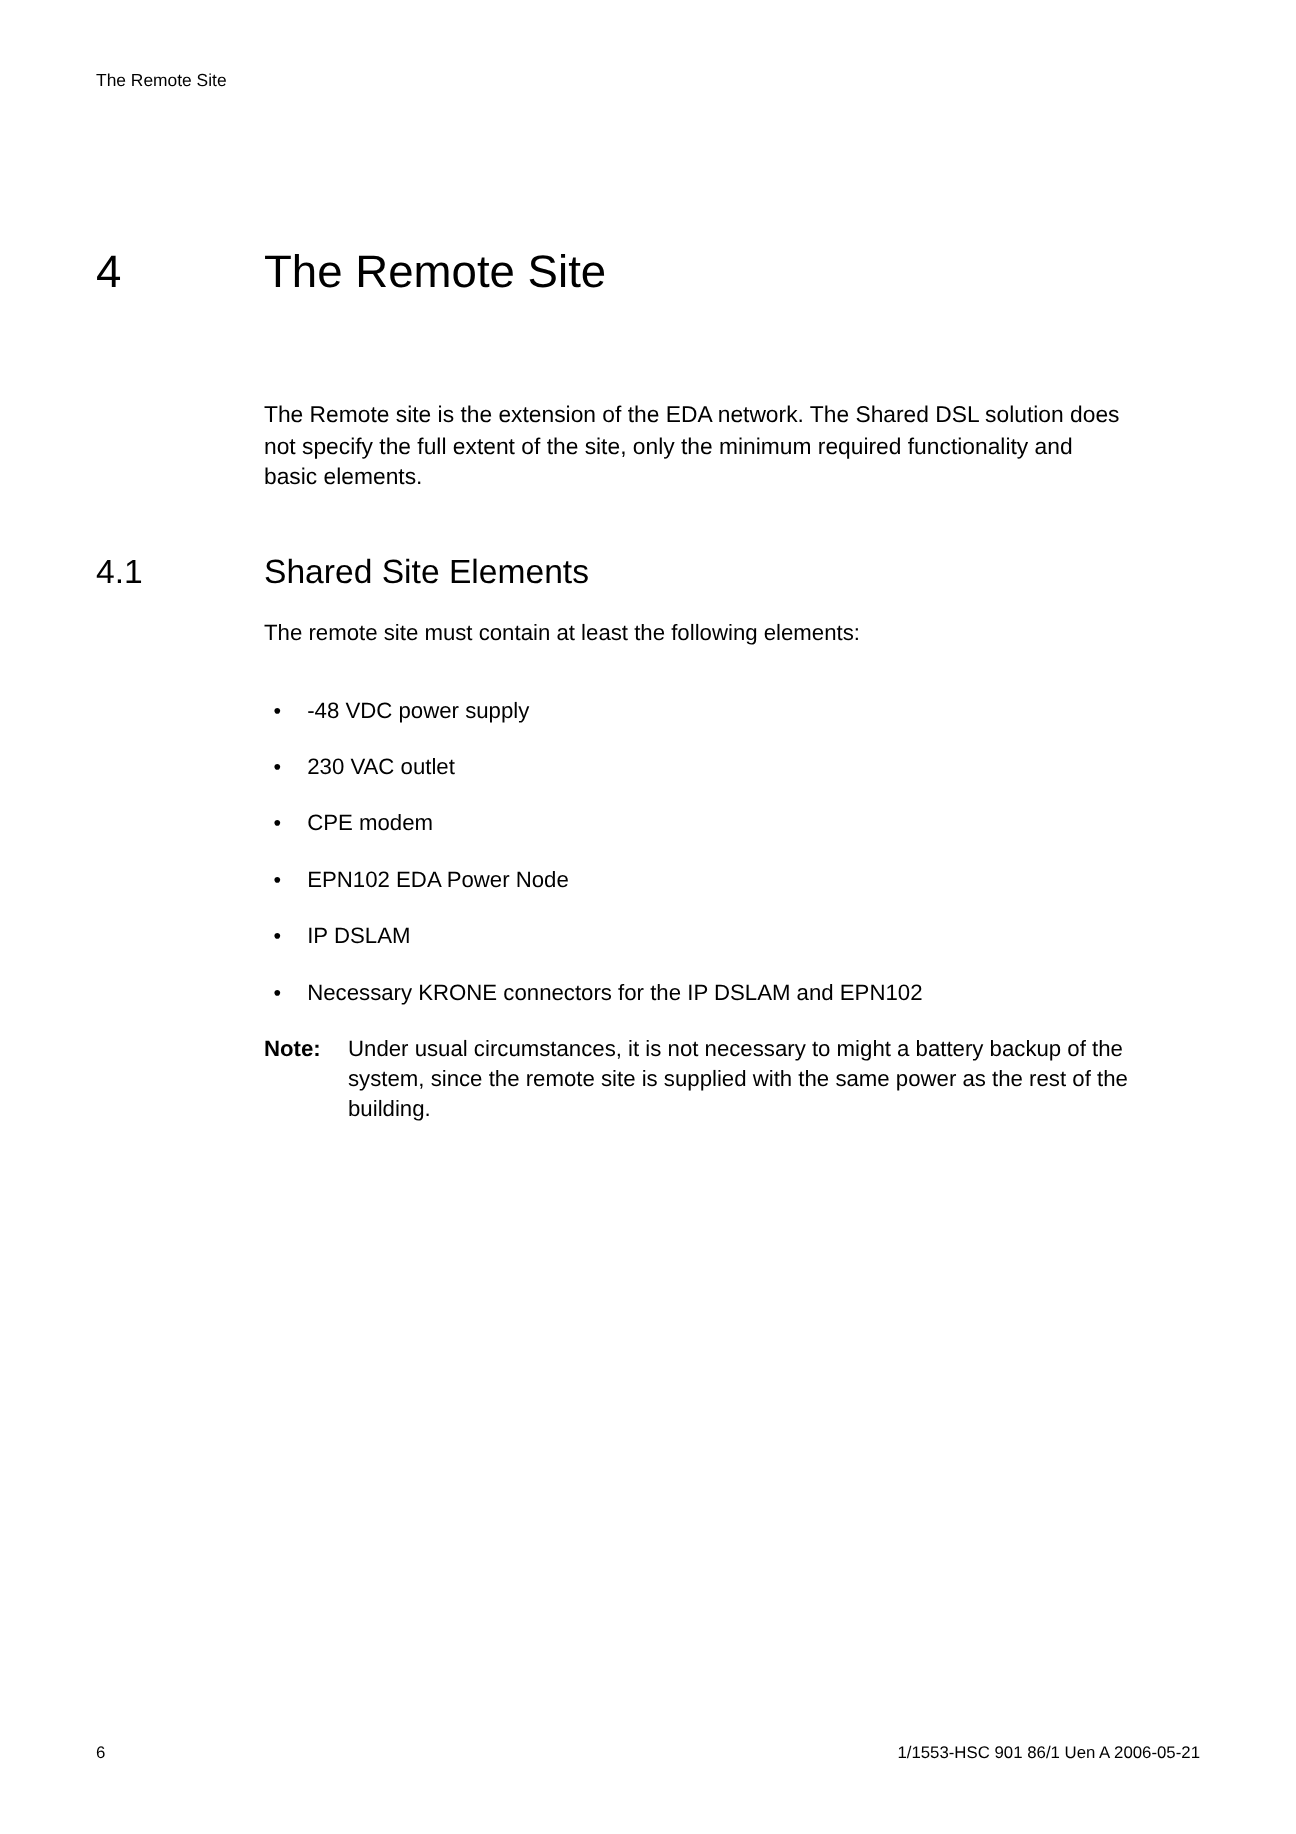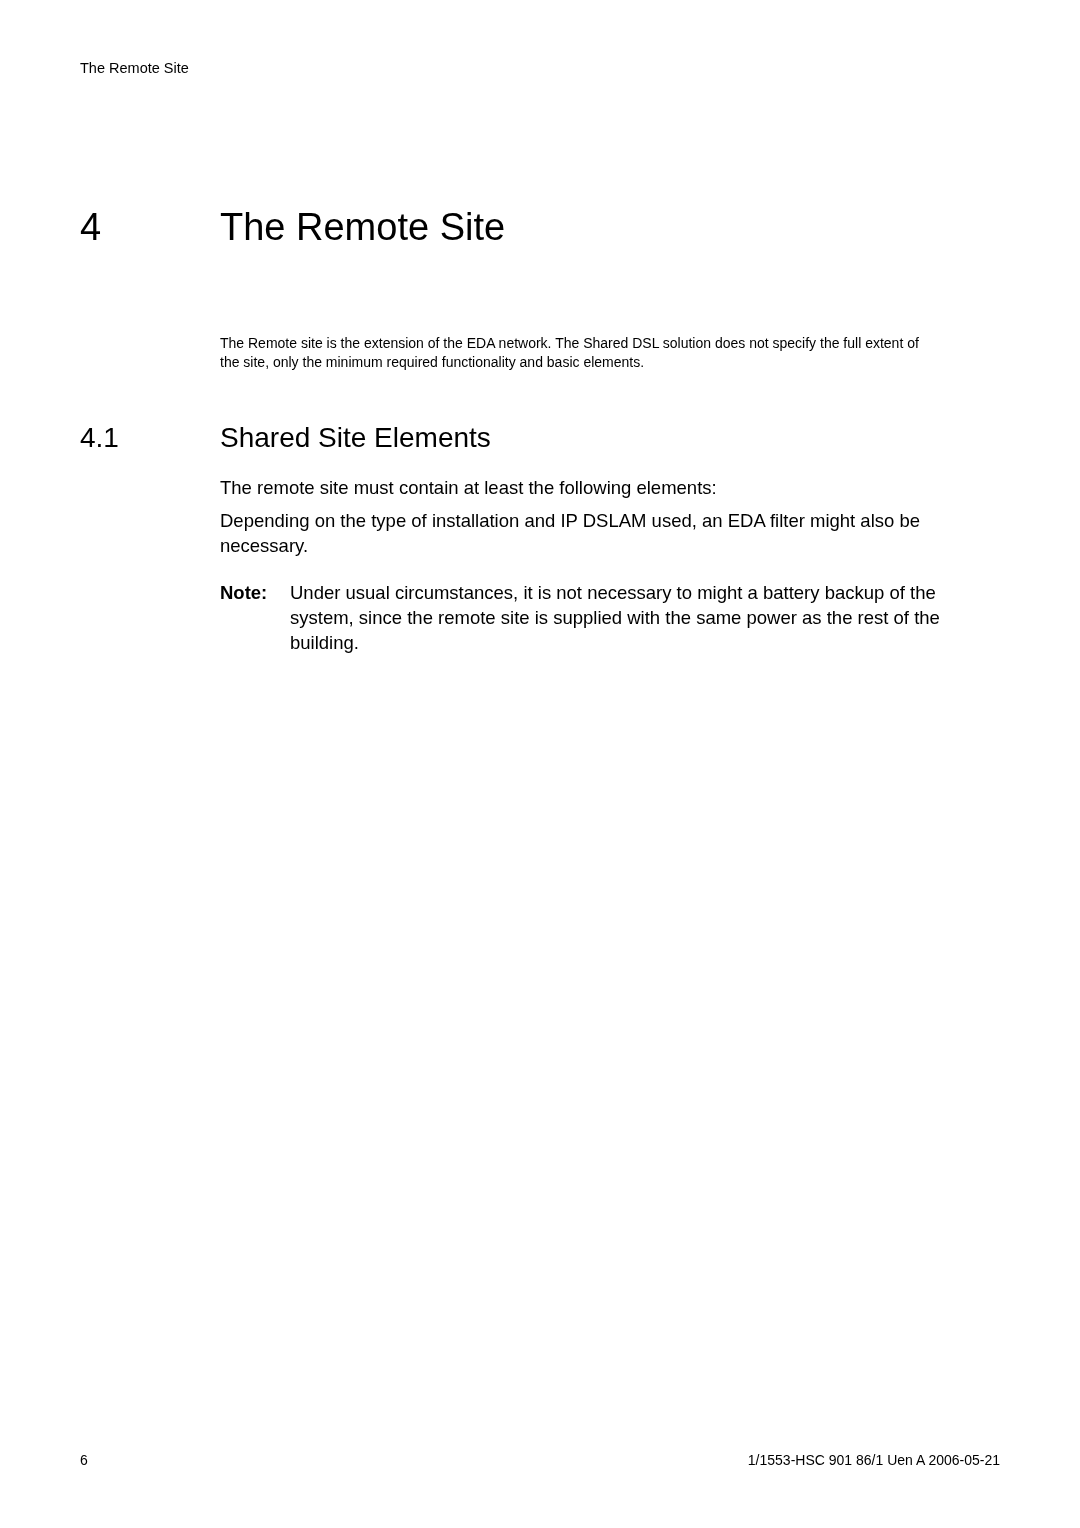--- a/index.html
+++ b/index.html
@@ -34,21 +34,21 @@
     }
     .chapter-title {
       font-size: 38px;
       font-weight: normal;
     }
     .content-indent {
       margin-left: 140px;
       max-width: 720px;
     }
     .intro-para {
-      font-size: 14px;
+      font-size: 19px;
       line-height: 1.35;
       margin-bottom: 50px;
     }
     .section-row {
       display: flex;
       align-items: flex-start;
       margin-bottom: 22px;
     }
     .section-number {
       font-size: 28px;
@@ -56,21 +56,21 @@
       width: 140px;
       flex-shrink: 0;
     }
     .section-title {
       font-size: 28px;
       font-weight: normal;
     }
     .section-intro {
       font-size: 18.5px;
       line-height: 1.35;
-      margin-bottom: 8px;
+      margin-bottom: 40px;
     }
     .bullet-list {
       list-style: none;
       margin-bottom: 22px;
     }
     .bullet-item {
       font-size: 18.5px;
       line-height: 1.35;
       padding-left: 36px;
       position: relative;
@@ -130,22 +130,29 @@
 </div>
 
 <div class="section-row">
   <div class="section-number">4.1</div>
   <div class="section-title">Shared Site Elements</div>
 </div>
 
 <div class="content-indent">
   <p class="section-intro">The remote site must contain at least the following elements:</p>
 
+  <ul class="bullet-list">
+    <li class="bullet-item">-48 VDC power supply</li>
+    <li class="bullet-item">230 VAC outlet</li>
+    <li class="bullet-item">CPE modem</li>
+    <li class="bullet-item">EPN102 EDA Power Node</li>
+    <li class="bullet-item">IP DSLAM</li>
+    <li class="bullet-item">Necessary KRONE connectors for the IP DSLAM and EPN102</li>
+  </ul>
 
-  <p class="after-list-para">Depending on the type of installation and IP DSLAM used, an EDA filter might also be necessary.</p>
 
   <div class="note-row">
     <div class="note-label">Note:</div>
     <div class="note-body">Under usual circumstances, it is not necessary to might a battery backup of the system, since the remote site is supplied with the same power as the rest of the building.</div>
   </div>
 </div>
 
 <div class="footer">
   <span class="footer-page">6</span>
   <span class="footer-doc">1/1553-HSC 901 86/1 Uen A   2006-05-21</span>

